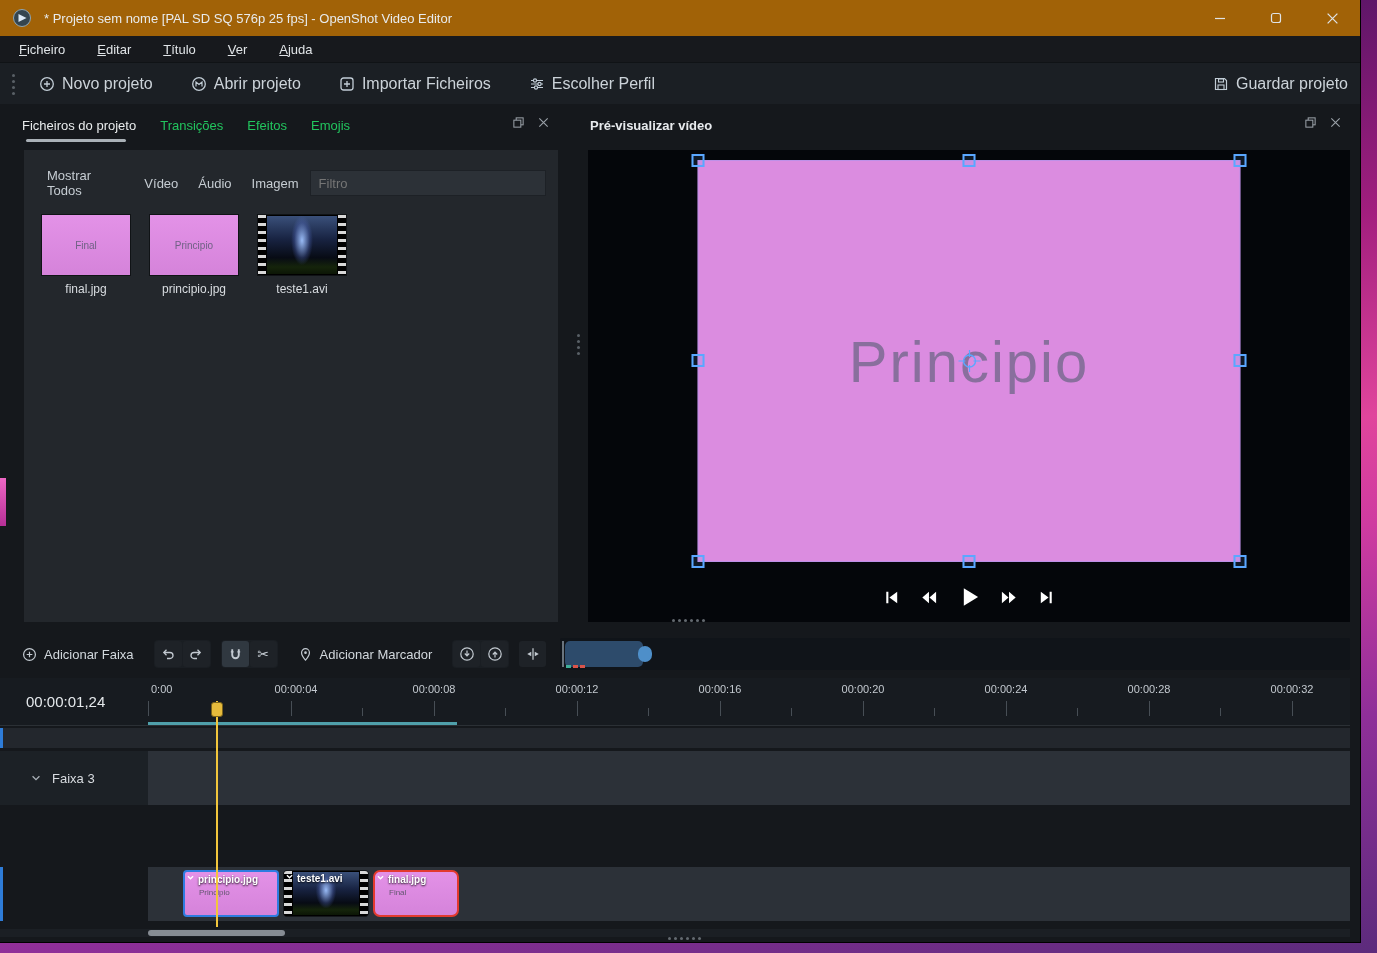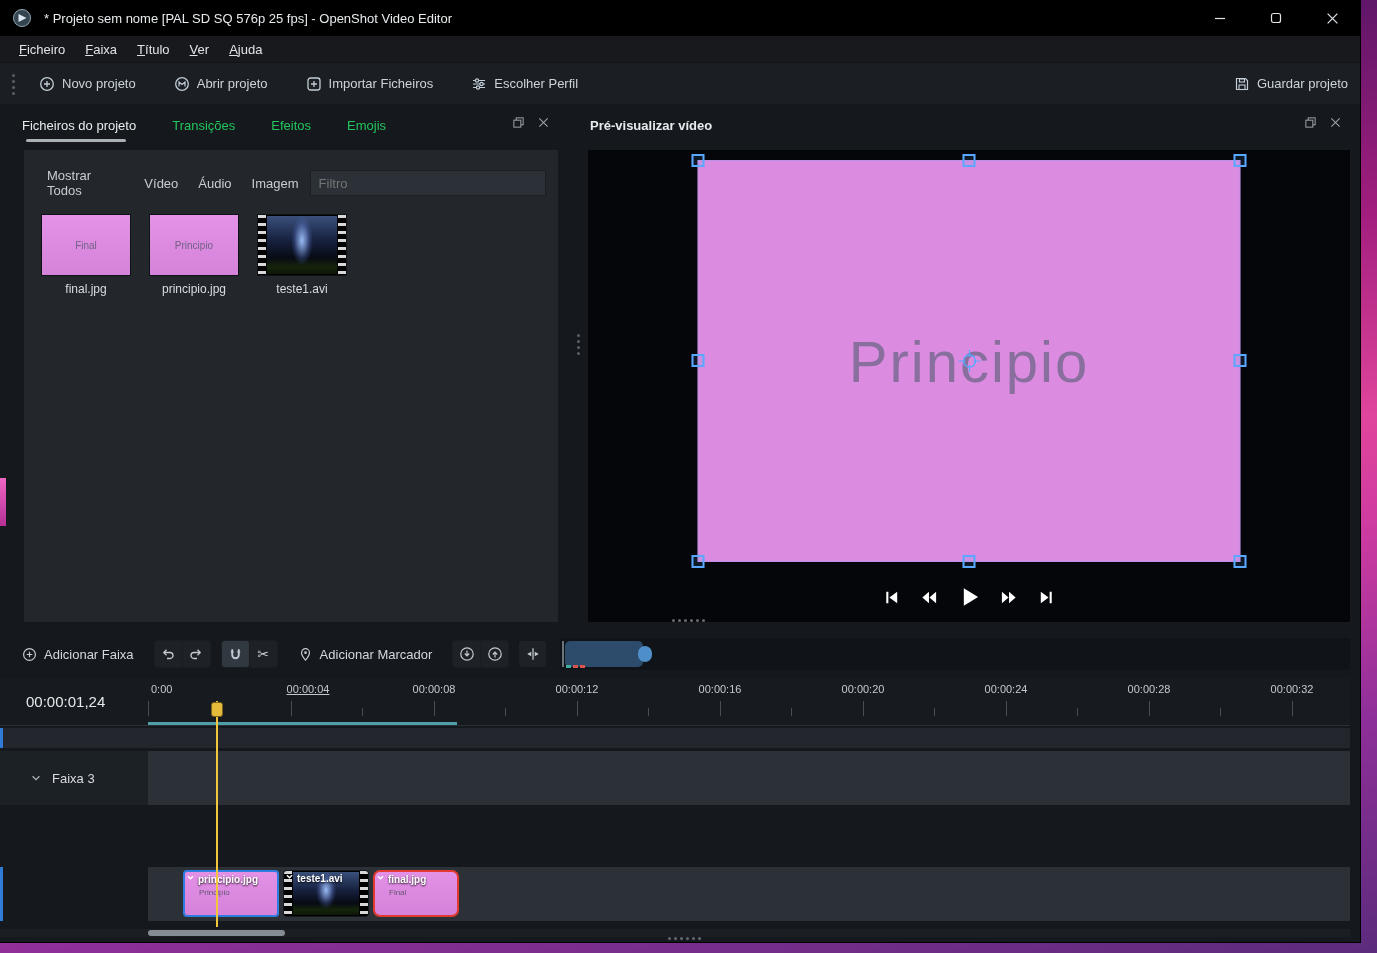--- a/index.html
+++ b/index.html
@@ -2,43 +2,43 @@
 <html><head>
 <meta charset="utf-8">
 <style>
   * { margin:0; padding:0; box-sizing:border-box; font-family:"Liberation Sans", sans-serif; }
   html,body { width:1377px; height:953px; overflow:hidden; }
   body { background:linear-gradient(170deg,#2b0f3c 0%,#571566 18%,#a21e7e 38%,#e0459c 55%,#cf3ba0 64%,#8f2f99 80%,#5c2b7c 100%); }
 
   .window { position:absolute; left:0; top:0; width:1360px; height:942px; background:#15181c; box-shadow:0 0 0 1px #000; }
 
   
-  .titlebar { position:absolute; left:0; top:0; right:0; height:36px; background:#000000; display:flex; align-items:center; }
+  .titlebar { position:absolute; left:0; top:0; right:0; height:36px; background:#a16207; display:flex; align-items:center; }
   .app-icon { margin-left:12px; width:20px; height:20px; }
   .title { margin-left:12px; font-size:13px; color:#e8ebed; }
   .win-controls { margin-left:auto; display:flex; height:100%; }
   .win-btn { width:56px; height:100%; display:flex; align-items:center; justify-content:center; color:#dfe3e6; }
 
   
-  .menubar { position:absolute; top:36px; left:0; right:0; height:26px; background:#17191d; display:flex; align-items:center; padding-left:10px; gap:2px; }
+  .menubar { position:absolute; top:36px; left:0; right:0; height:26px; background:#17191d; display:flex; align-items:center; padding-left:10px; gap:14px; }
   .menu-item { padding:4px 9px; font-size:13px; color:#e0e4e7; }
   .menu-item::first-letter { text-decoration:underline; }
 
   
   .toolbar { position:absolute; top:62px; left:0; right:0; height:42px; background:#1b1f24; display:flex; align-items:center; border-top:1px solid #101316; }
   .vdots { width:3px; height:3px; border-radius:50%; background:#596066; box-shadow:0 6px 0 #596066,0 12px 0 #596066,0 18px 0 #596066; margin:-16px 12px 0 12px; }
   .hdots { width:3px; height:3px; border-radius:50%; background:#63696f; box-shadow:6px 0 0 #63696f,12px 0 0 #63696f,18px 0 0 #63696f,24px 0 0 #63696f,30px 0 0 #63696f; }
-  .tbtn { display:flex; align-items:center; gap:7px; font-size:13px; color:#ccd3d9; padding:7px 12px; margin-right:14px; }
+  .tbtn { display:flex; align-items:center; gap:7px; font-size:16px; color:#ccd3d9; padding:7px 12px; margin-right:14px; }
   .tbtn svg { color:#c2cdd6; flex:0 0 auto; }
   .save-btn { margin-left:auto; margin-right:0; }
   .export-btn { height:42px; background:#0a78e8; color:#fff; display:flex; align-items:center; gap:8px; padding:0 18px; font-size:13px; margin-left:16px; }
 
   
   .files-panel { position:absolute; left:12px; top:108px; width:546px; height:514px; }
-  .panel-tabs { height:34px; display:flex; align-items:center; gap:16px; position:relative; }
+  .panel-tabs { height:34px; display:flex; align-items:center; gap:4px; position:relative; }
   .ptab { font-size:13px; padding:6px 10px; color:#22c55e; }
   .ptab.active { color:#e9eced; }
   .tab-underline { position:absolute; left:14px; top:31px; width:100px; height:3px; background:#a9b0b6; border-radius:2px; }
   .panel-icons { position:absolute; right:8px; top:8px; display:flex; gap:12px; color:#9aa1a8; }
   .panel-body { position:absolute; left:12px; top:42px; right:0; bottom:0; background:#23272c; }
   .filter-row { display:flex; align-items:center; gap:2px; padding:14px 12px 0 14px; }
   .filter-btn { font-size:13px; color:#c6cdd3; padding:4px 9px; }
   .filter-input { margin-left:auto; width:250px; height:26px; background:#2c3137; border:1px solid #1d2126; color:#cfd4d9; font-size:13px; padding:0 8px; outline:none; }
   .thumbs { display:flex; gap:16px; padding:12px 0 0 16px; align-items:flex-start; }
   .thumb-card { width:92px; text-align:center; }
@@ -155,21 +155,21 @@
         <div class="win-btn">
             <svg width="13" height="13" viewBox="0 0 12 12">
               <path d="M1.5 1.5l9 9M10.5 1.5l-9 9" stroke="currentColor" stroke-width="1.2"></path>
             </svg>
           </div>
       </div>
     </div>
 
     <div class="menubar">
       <span class="menu-item">Ficheiro</span>
-      <span class="menu-item">Faixa</span>
+      <span class="menu-item">Editar</span>
       <span class="menu-item">Título</span>
       <span class="menu-item">Ver</span>
       <span class="menu-item">Ajuda</span>
     </div>
 
     <div class="toolbar">
       <span class="vdots"></span>
       <div class="tbtn">
         <svg width="16" height="16" viewBox="0 0 16 16">
             <circle cx="8" cy="8" r="6.3" fill="none" stroke="currentColor" stroke-width="1.3"></circle>
@@ -388,21 +388,21 @@
         <span class="zb-handle"></span>
         <span class="zb-mark" style="left:6px;background:#3fae9a;"></span>
         <span class="zb-mark" style="left:13px;background:#d9544a;"></span>
         <span class="zb-mark" style="left:20px;background:#d9544a;"></span>
       </div>
     </div>
 
     <div class="ruler">
       <span class="cur-time">00:00:01,24</span>
       <span class="tick first" style="left:151px;">0:00</span>
-      <span class="tick" style="left:308px;text-decoration:underline;">00:00:04</span>
+      <span class="tick" style="left:296px;">00:00:04</span>
       <span class="tick" style="left:434px;">00:00:08</span>
       <span class="tick" style="left:577px;">00:00:12</span>
       <span class="tick" style="left:720px;">00:00:16</span>
       <span class="tick" style="left:863px;">00:00:20</span>
       <span class="tick" style="left:1006px;">00:00:24</span>
       <span class="tick" style="left:1149px;">00:00:28</span>
       <span class="tick" style="left:1292px;">00:00:32</span>
       <span class="tickline" style="left:148px;"></span>
       <span class="tickline minor" style="left:219px;"></span>
       <span class="tickline" style="left:291px;"></span>

